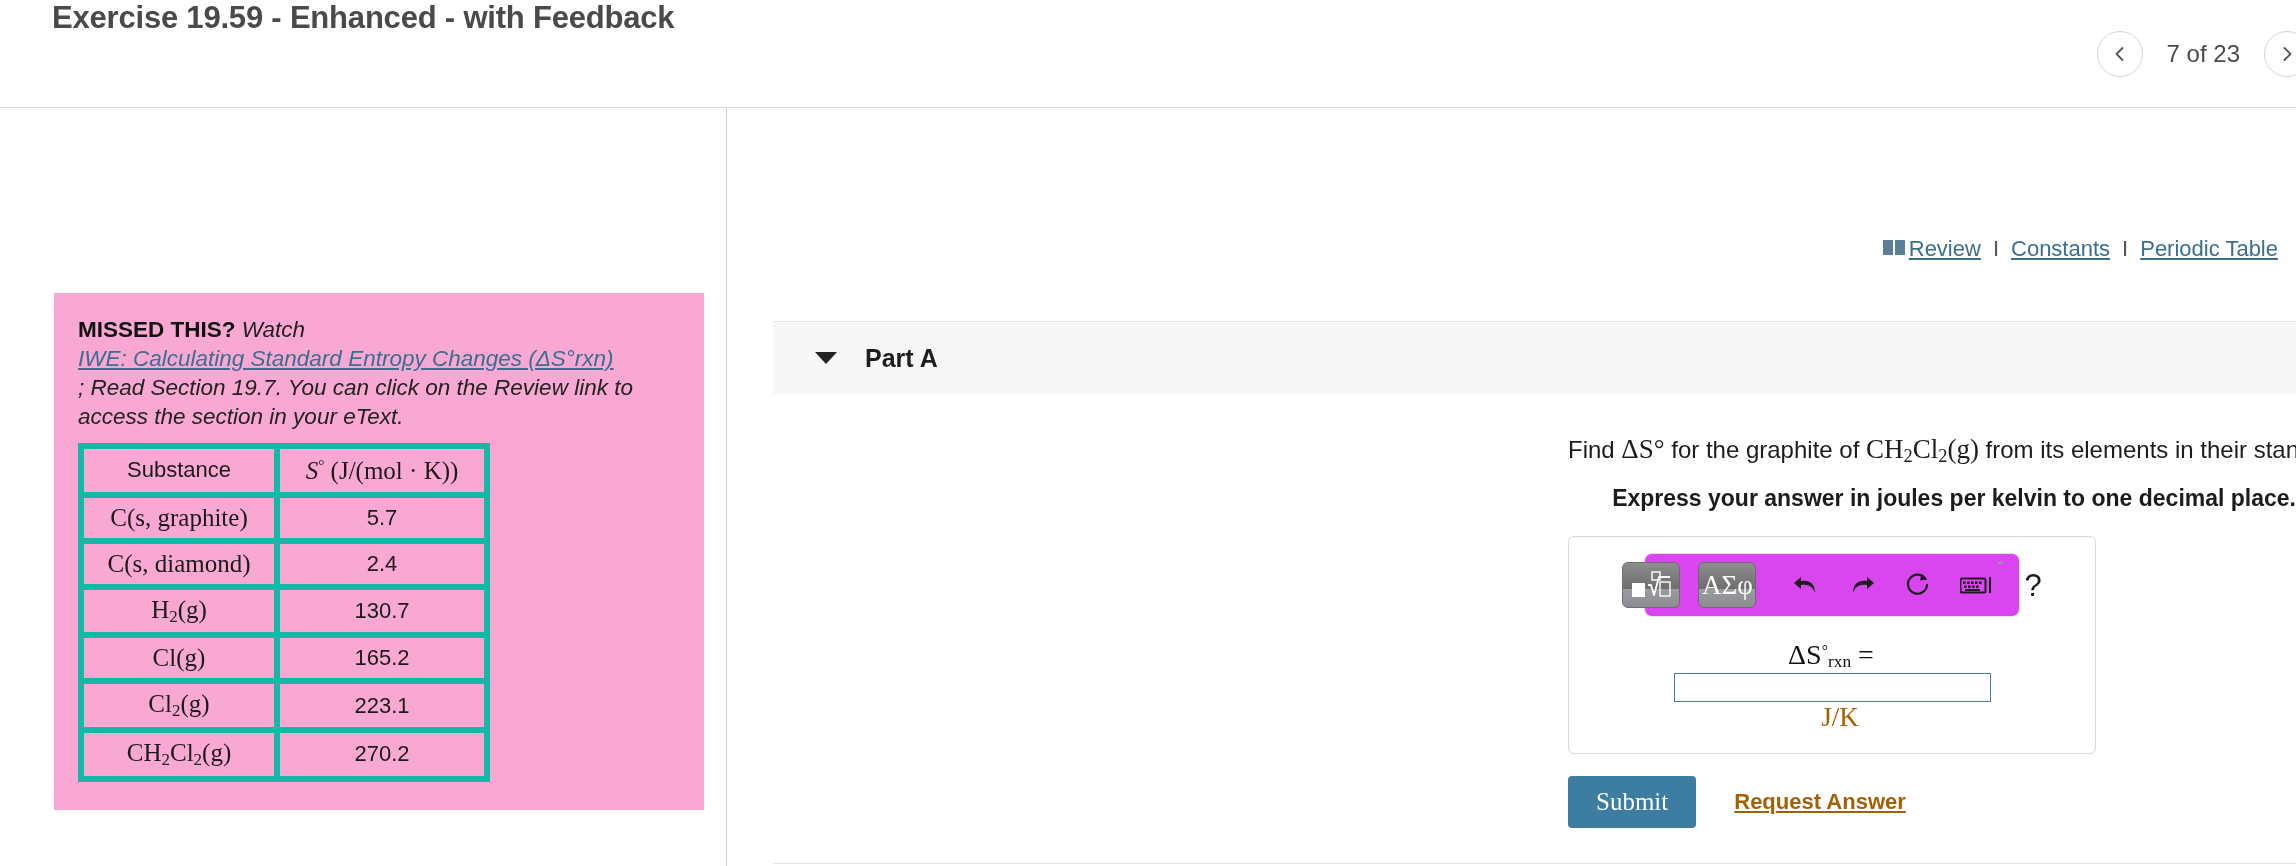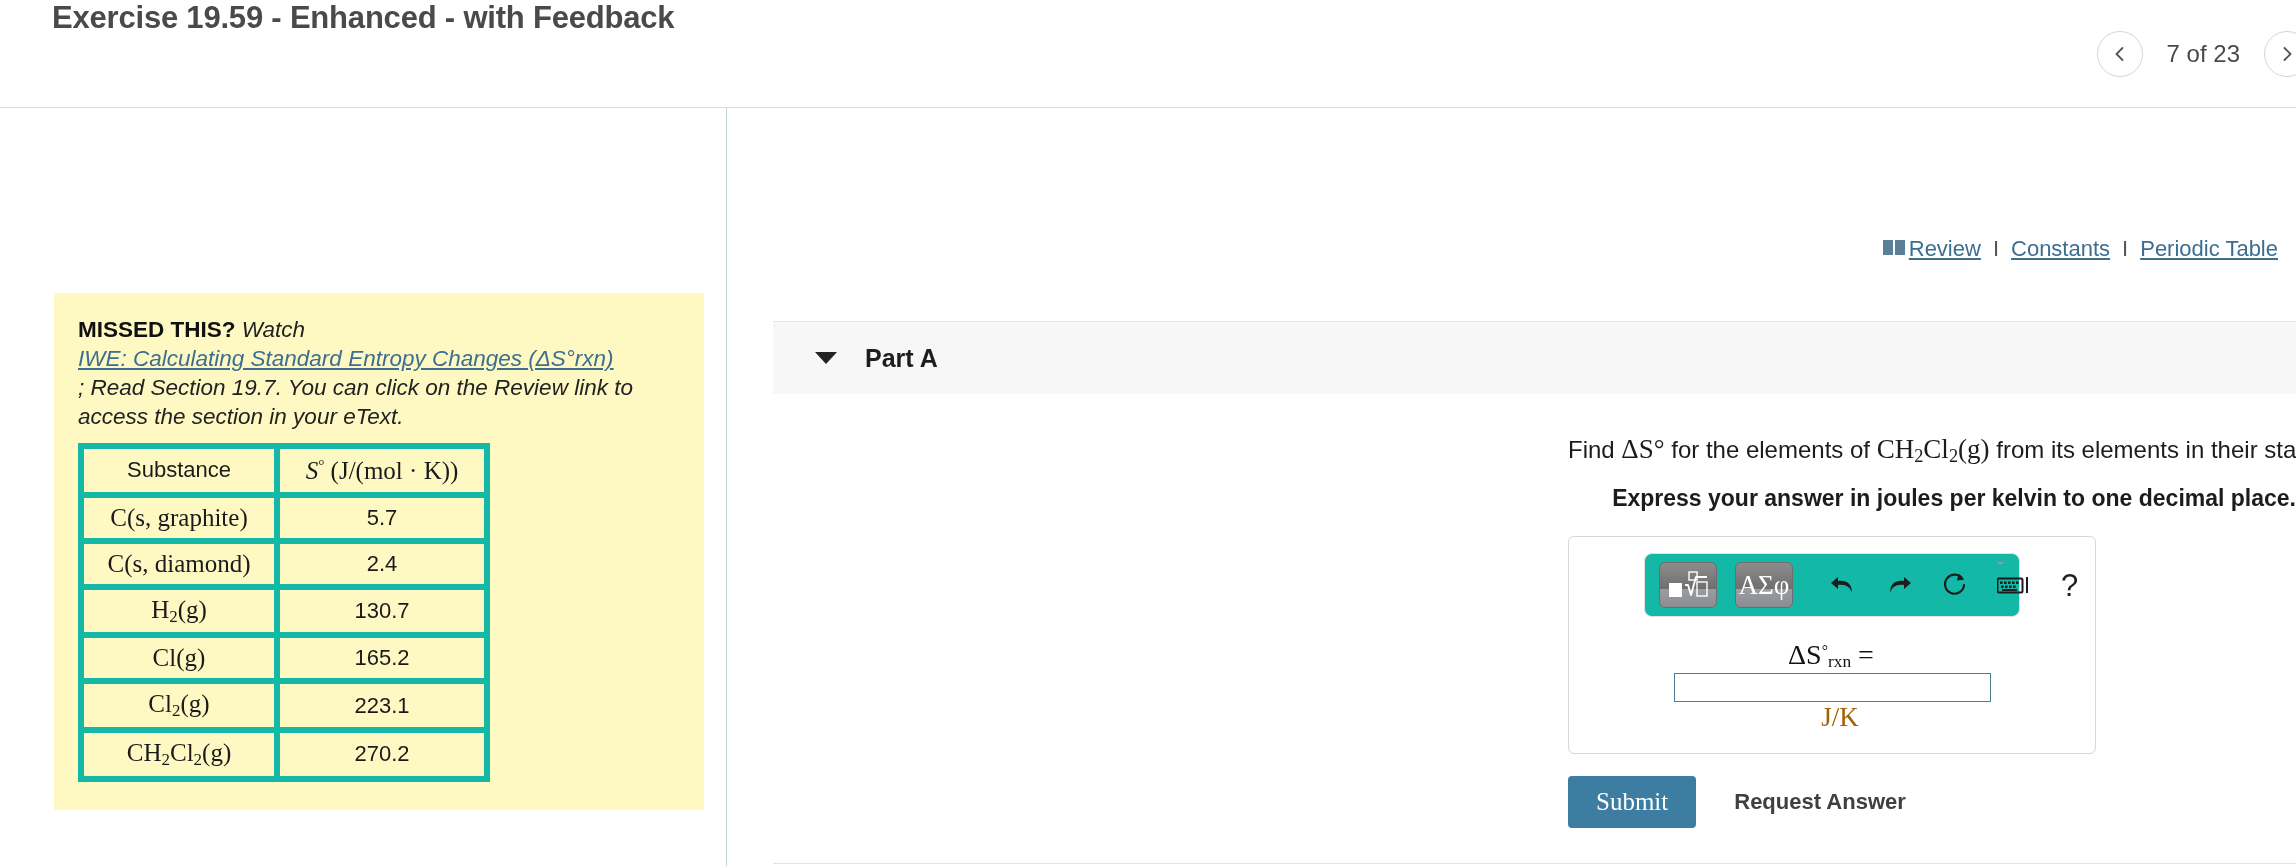--- a/index.html
+++ b/index.html
@@ -72,21 +72,21 @@
     background: #fff;
     min-width: 0;
   }
 
   
   .hint-box {
     position: absolute;
     left: 54px;
     top: 185px;
     width: 650px;
-    background: #fef9c3;
+    background: #f9a8d4;
     padding: 22px 24px 28px 24px;
   }
   .hint-text {
     font-size: 22.5px;
     line-height: 29px;
     color: #222;
     font-style: italic;
   }
   .hint-text .missed {
     font-style: normal;
@@ -213,25 +213,26 @@
     background: #fff;
     padding: 16px 18px 20px 18px;
   }
   .mtoolbar {
     position: relative;
     margin: 0 auto;
     width: 376px;
     height: 64px;
     border: 1px solid #e2e2e2;
     border-radius: 8px;
-    background: #14b8a6;
+    background: #d946ef;
     display: flex;
     align-items: center;
     padding: 0 14px;
     gap: 10px;
+    justify-content: center;
   }
   .tick {
     position: absolute;
     right: 16px; top: 8px;
     width: 5px; height: 2px;
     background: #9a9a9a;
   }
   .tbtn {
     width: 58px; height: 46px;
     border-radius: 6px;
@@ -311,21 +312,22 @@
     border-radius: 4px;
     font-size: 25px;
     font-family: Liberation Serif, serif;
     padding: 12px 28px;
     cursor: pointer;
   }
   .request-link {
     margin-left: 38px;
     font-size: 22px;
     font-weight: bold;
-    color: #404040;
+    color: #a16207;
+    text-decoration: underline;
     cursor: pointer;
   }
 
   
   .partb-sep {
     position: absolute;
     left: 46px; right: 0;
     top: 755px;
     border-top: 1px solid #e2e2e2;
   }
@@ -417,21 +419,21 @@
       <span class="res-link">Periodic Table</span>
     </div>
 
     <div class="part-head">
       <div class="caret"></div>
       <div class="part-label">Part A</div>
     </div>
 
     <div class="q-area">
 
-      <div class="q-text"><span>Find </span><span class="mathit">ΔS°</span><span> for the elements of </span><span class="mathit">CH<sub>2</sub>Cl<sub>2</sub>(g)</span><span> from its elements in their standard states.</span></div>
+      <div class="q-text"><span>Find </span><span class="mathit">ΔS°</span><span> for the graphite of </span><span class="mathit">CH<sub>2</sub>Cl<sub>2</sub>(g)</span><span> from its elements in their standard states.</span></div>
 
       <div class="q-bold">Express your answer in joules per kelvin to one decimal place.</div>
 
       <div class="ans-box">
 
         <div class="mtoolbar">
           <div class="tick"></div>
 
           <div class="tbtn">
             <svg width="40" height="30" viewBox="0 0 40 30">

